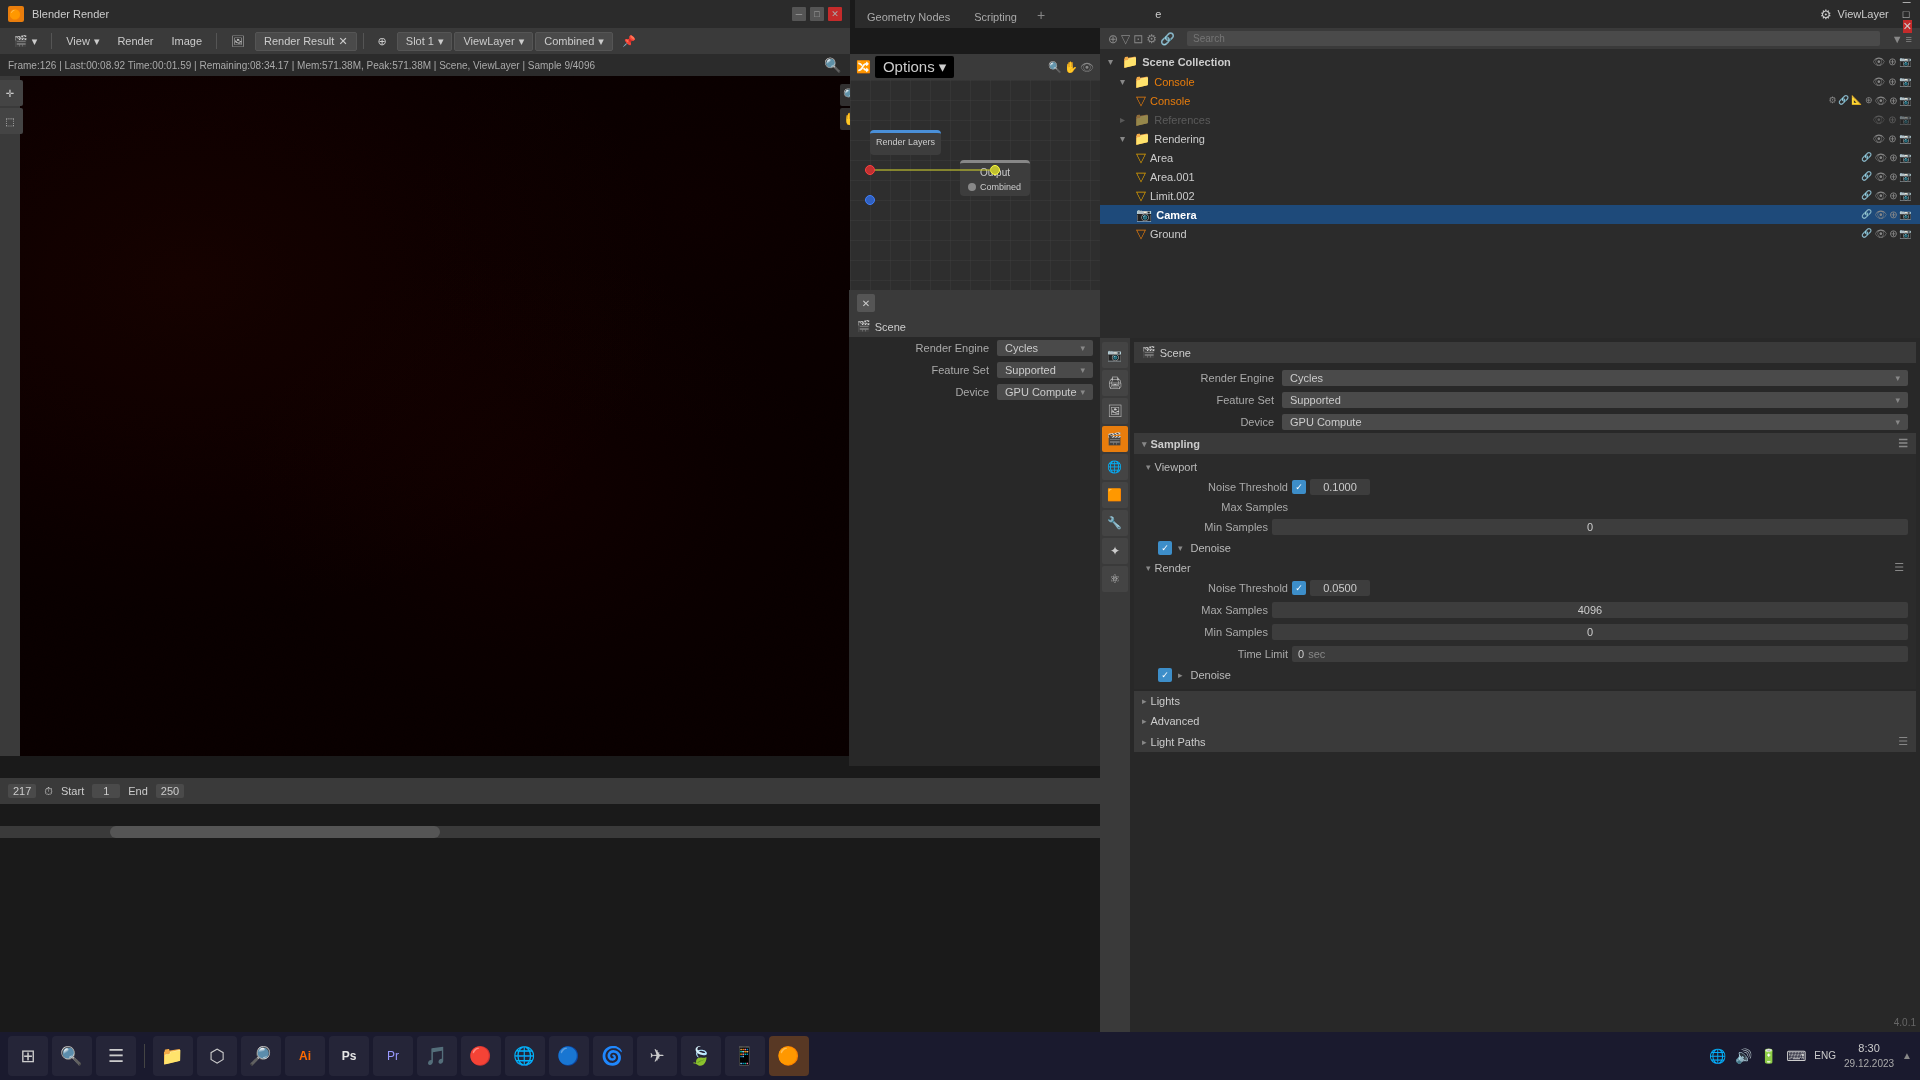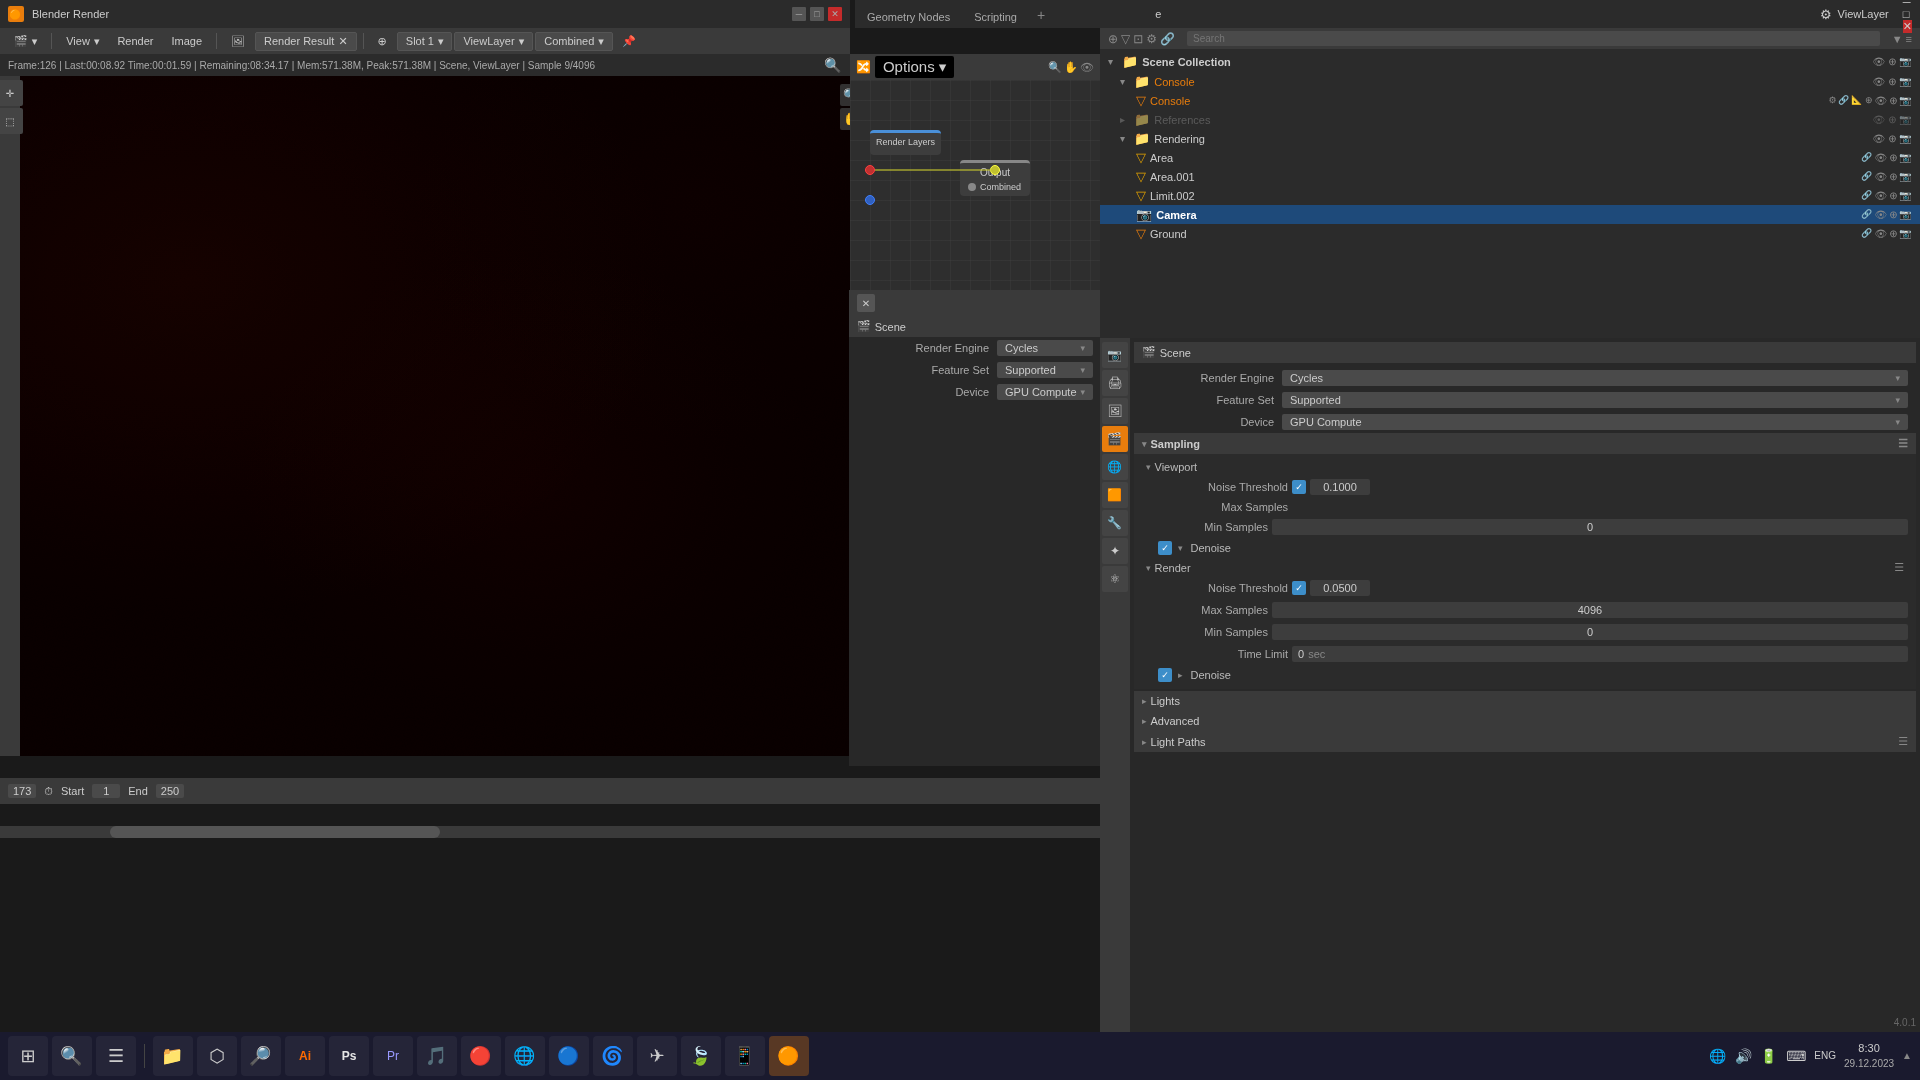--- a/index.html
+++ b/index.html
@@ -930,21 +930,21 @@
 
     <div class="collapsible-row">
       <span style="font-size:9px; color:#888;">▸</span>
       <span>Light Paths</span>
       <div style="margin-left:auto; font-size:11px; color:#888;">☰</div>
     </div>
 
   </div>
 
   <div id="timeline" style="top:778px; left:0; width:1100px; height:26px; background:#3a3a3a; display:flex; align-items:center; padding:0 8px; gap:8px; position:absolute; font-size:11px;">
-    <div class="timeline-field">173</div>
+    <div class="timeline-field">217</div>
     <span>⏱</span>
     <span>Start</span>
     <div class="timeline-field">1</div>
     <span>End</span>
     <div class="timeline-field">250</div>
   </div>
 
 
   <div style="position:absolute; top:826px; left:0; width:1100px; height:12px; background:#3a3a3a;">
     <div style="position:absolute; left:10%; width:30%; height:100%; background:#555; border-radius:6px;"></div>

